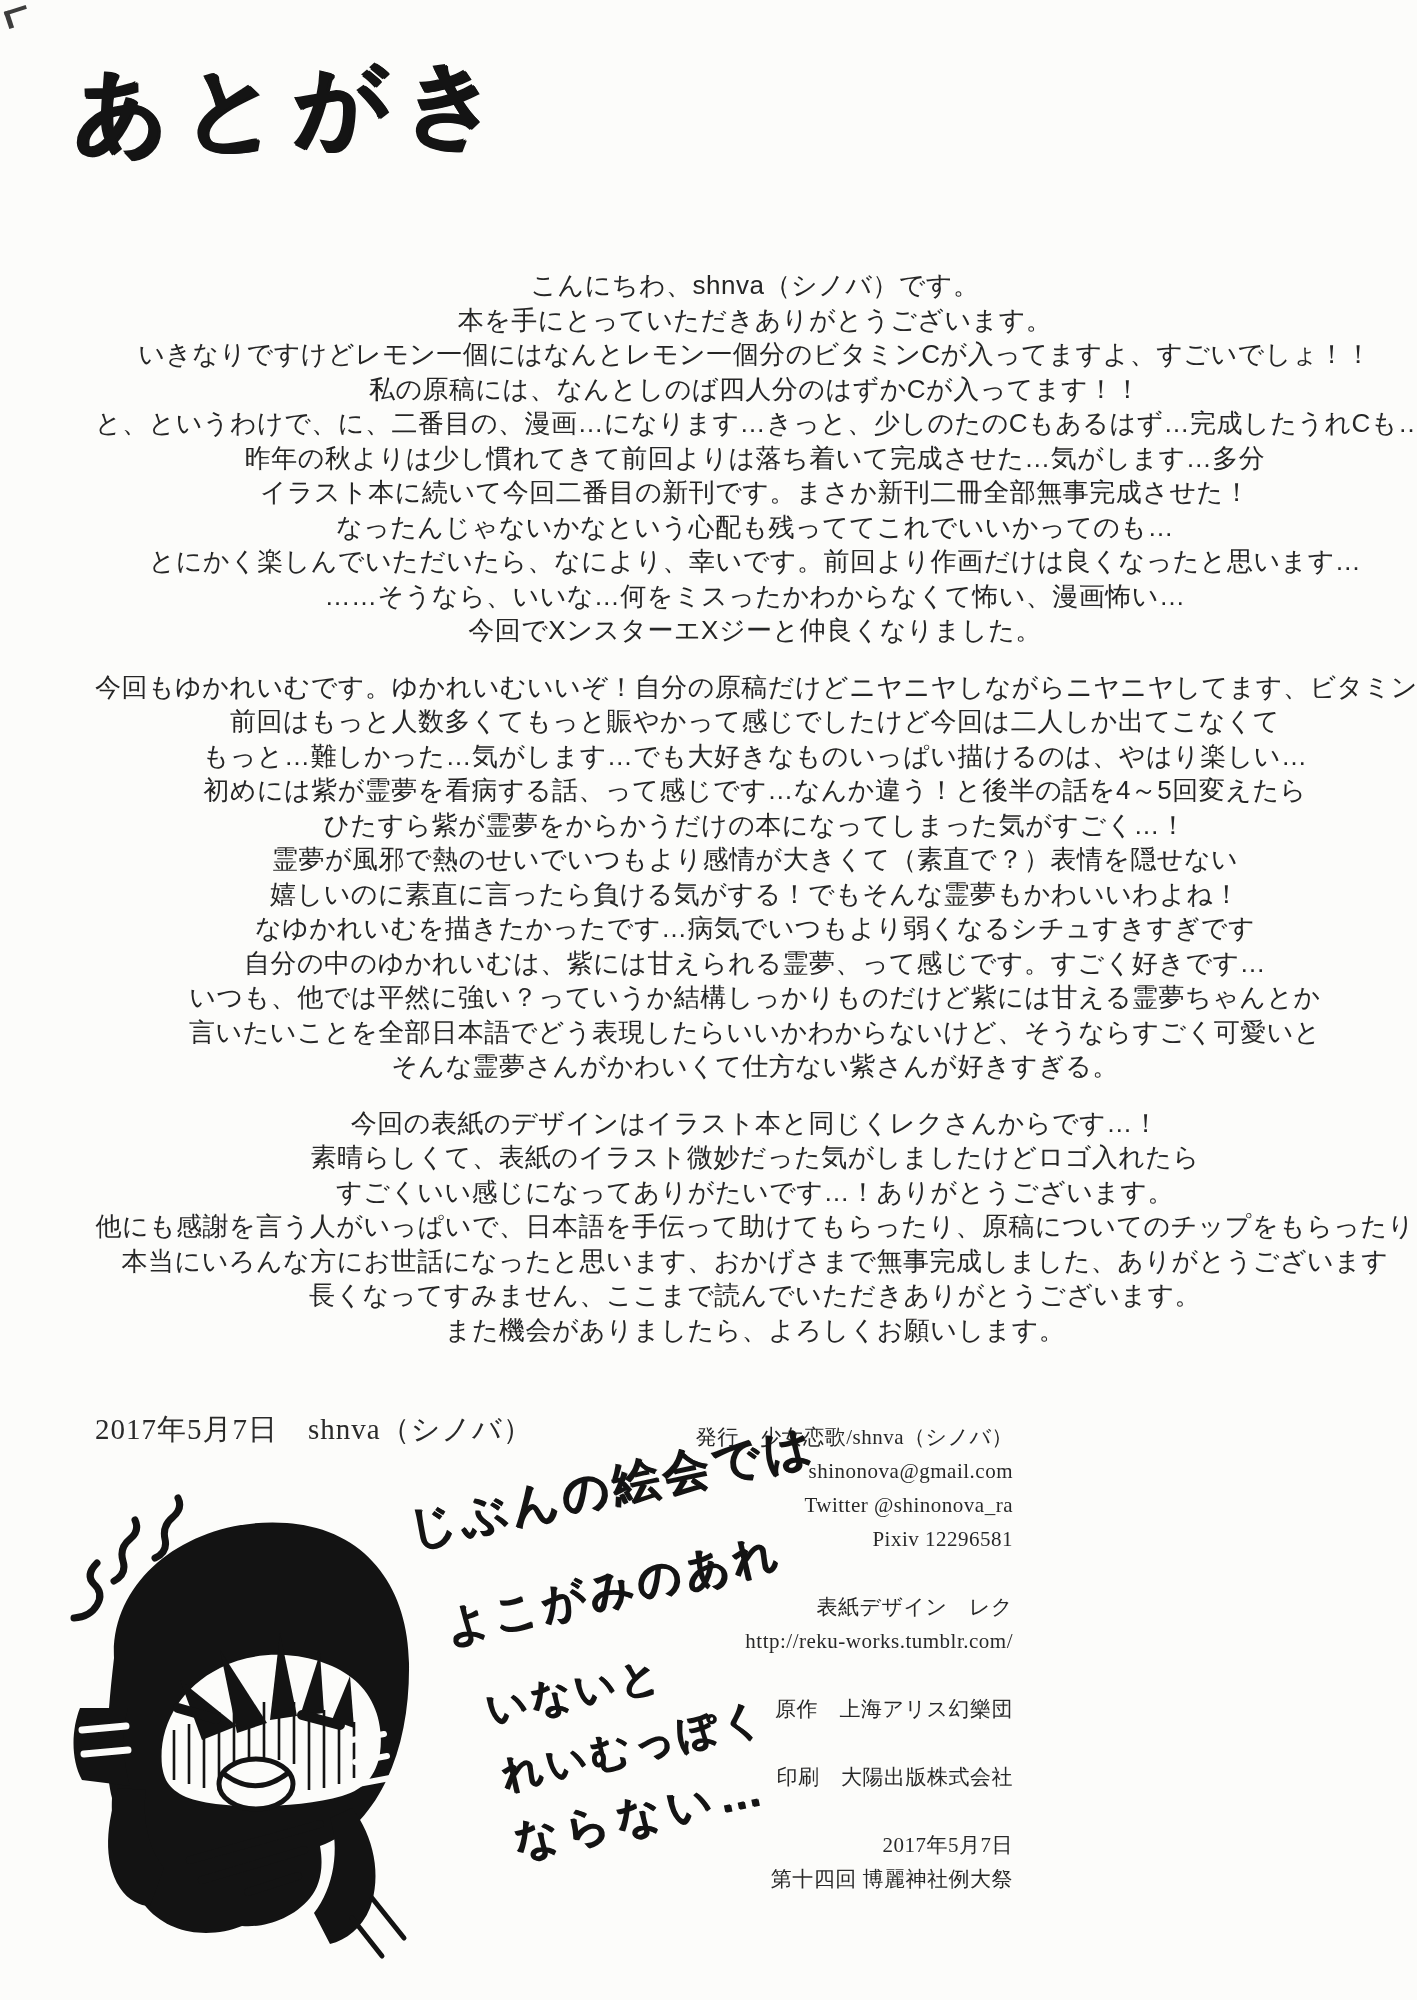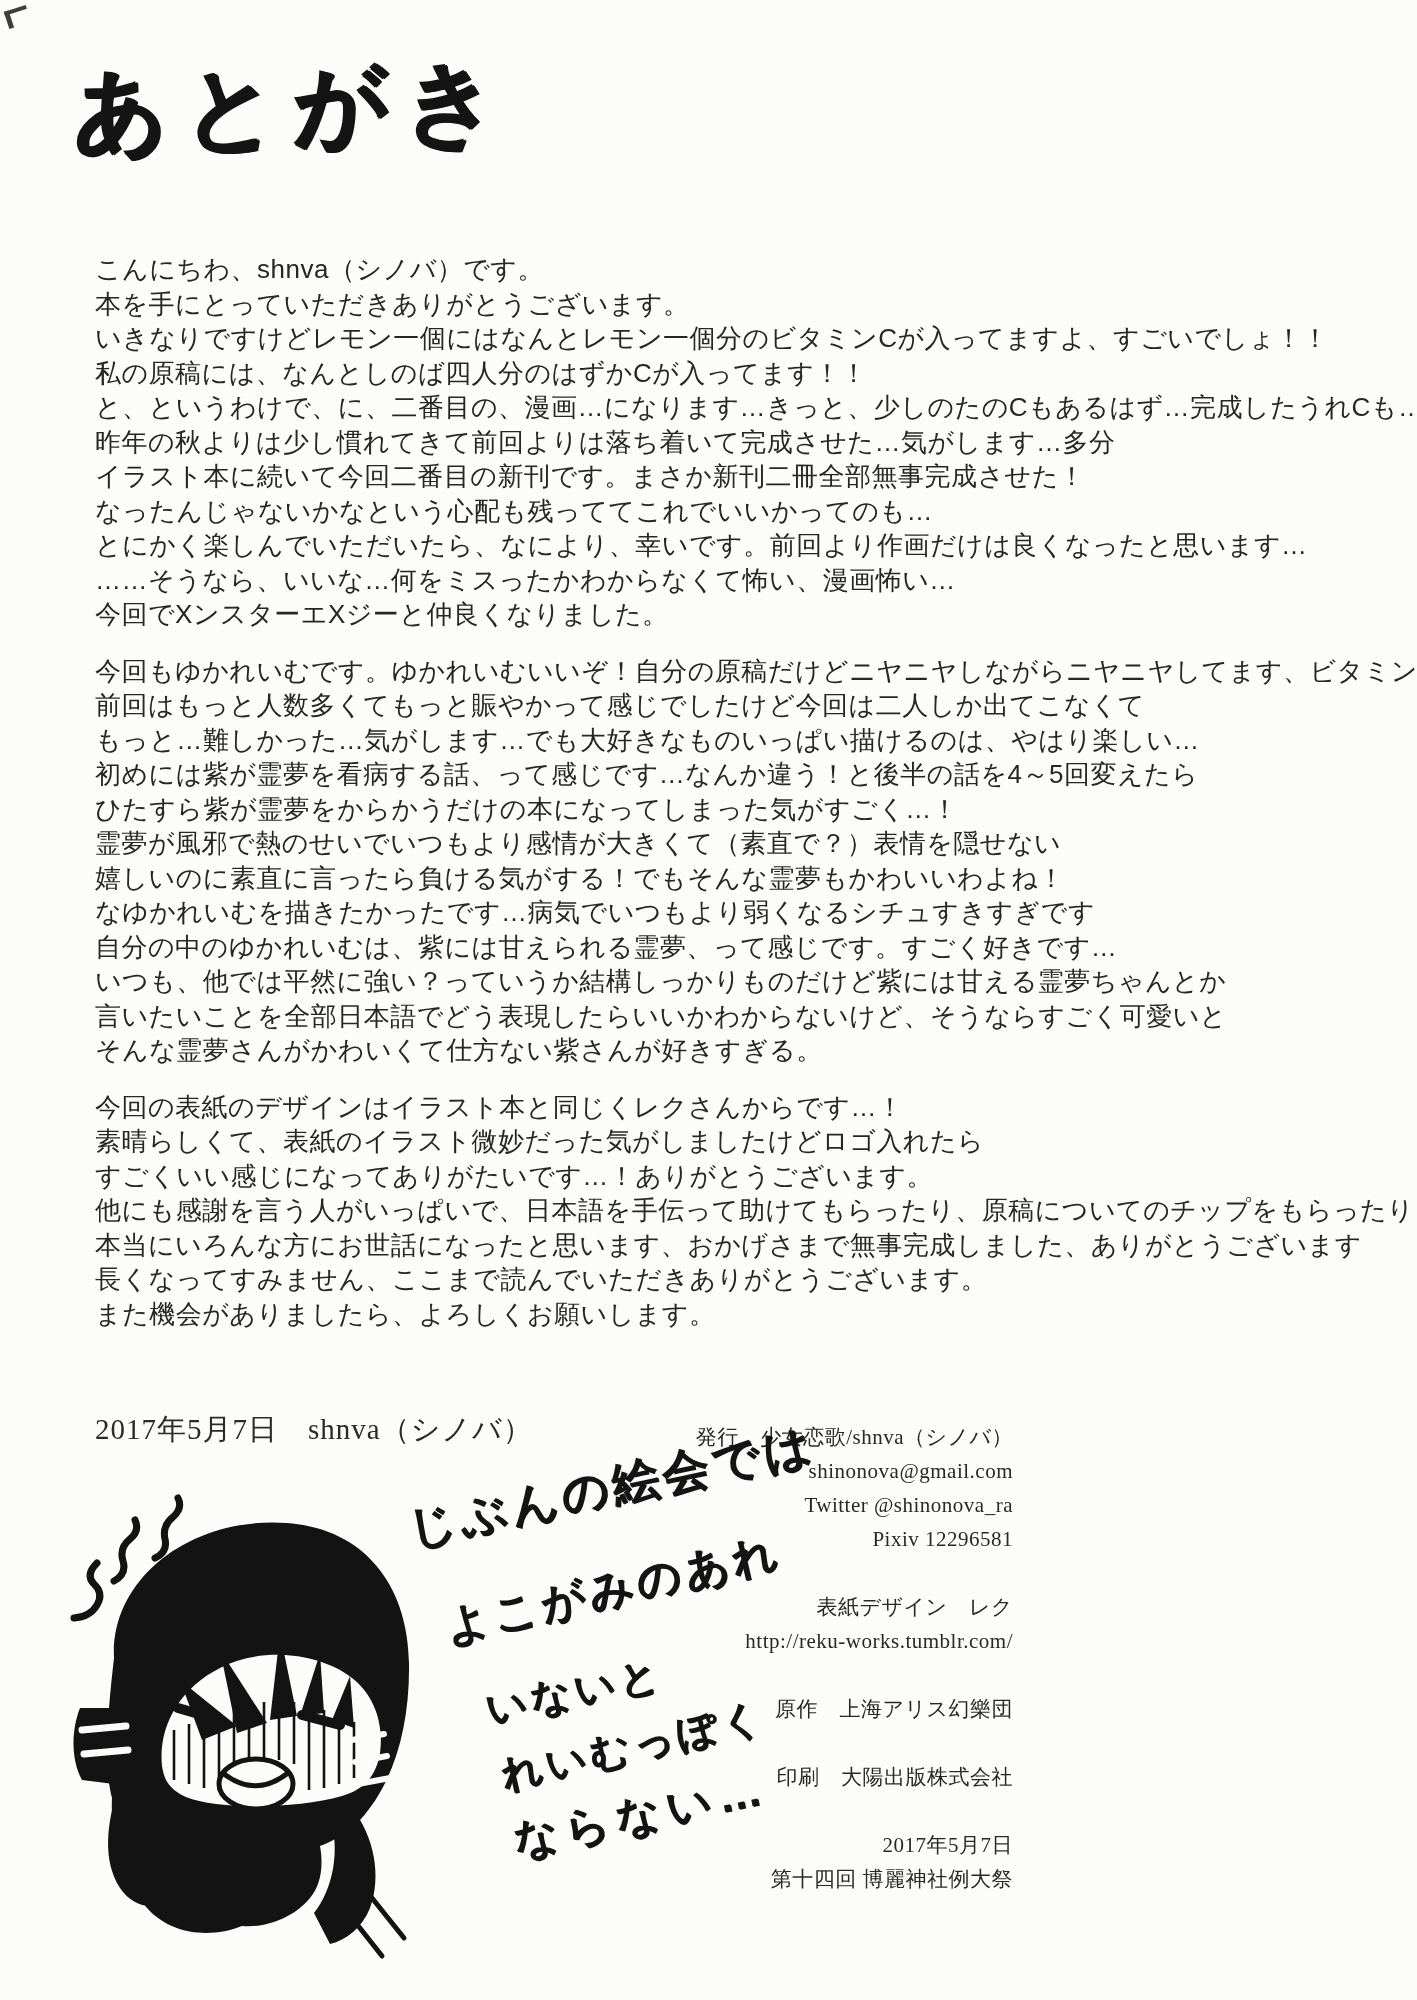--- a/index.html
+++ b/index.html
@@ -20,21 +20,21 @@
     font-size:92px; font-weight:bold; letter-spacing:16px; color:#141414;
     transform:rotate(-1.5deg);
     text-shadow:2px 1px 0 #141414, 1px 2px 0 #141414, 3px 2px 0 #141414;
     white-space:nowrap;
   }
   
   .maintext {
     position:absolute; left:95px; top:252px; width:1320px;
     font-size:26px; line-height:34.5px; letter-spacing:.5px; color:#262626;
   }
-  .para { margin:0 0 22px 0; }
+  .para { margin:16px 0 22px 0;text-align:center; }
   .tline { white-space:pre; height:34.5px; overflow:visible; }
   
   .date-line {
     position:absolute; left:95px; top:1410px;
     font-family:"Liberation Serif","DejaVu Serif",serif;
     font-size:29px; color:#2a2a2a; letter-spacing:1px;
   }
   
   .colophon {
     position:absolute; right:404px; top:1420px; text-align:right;

